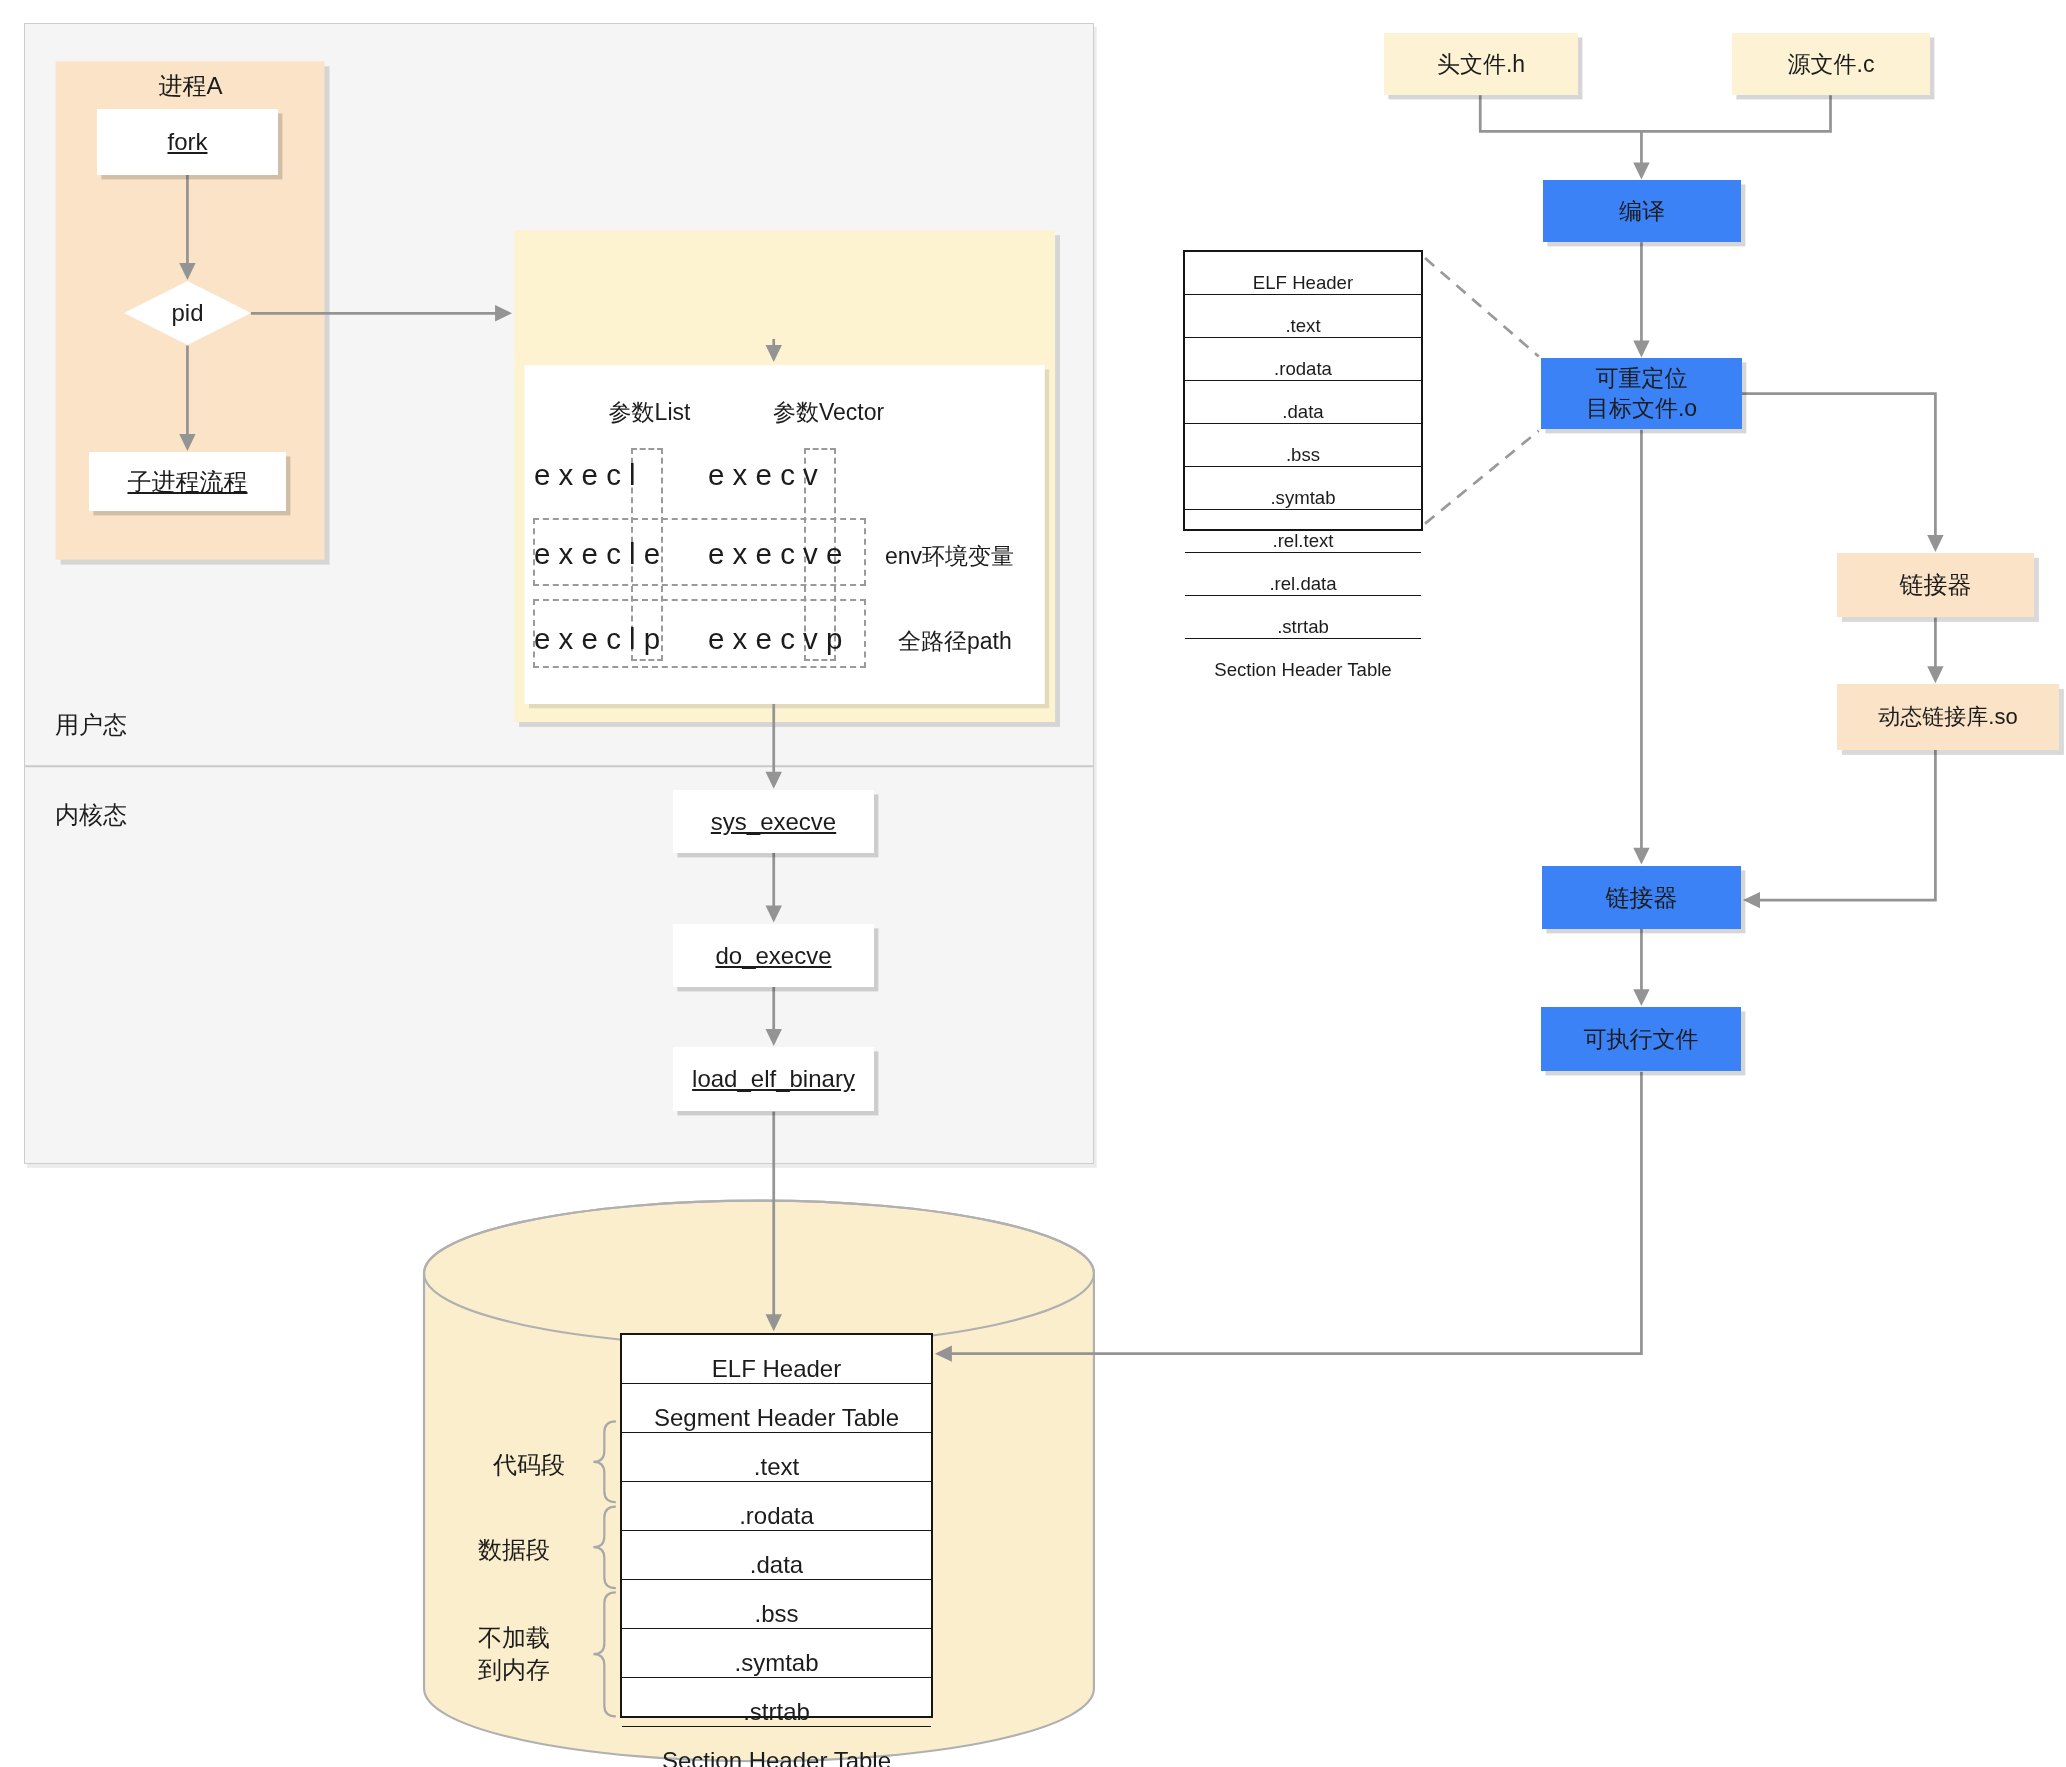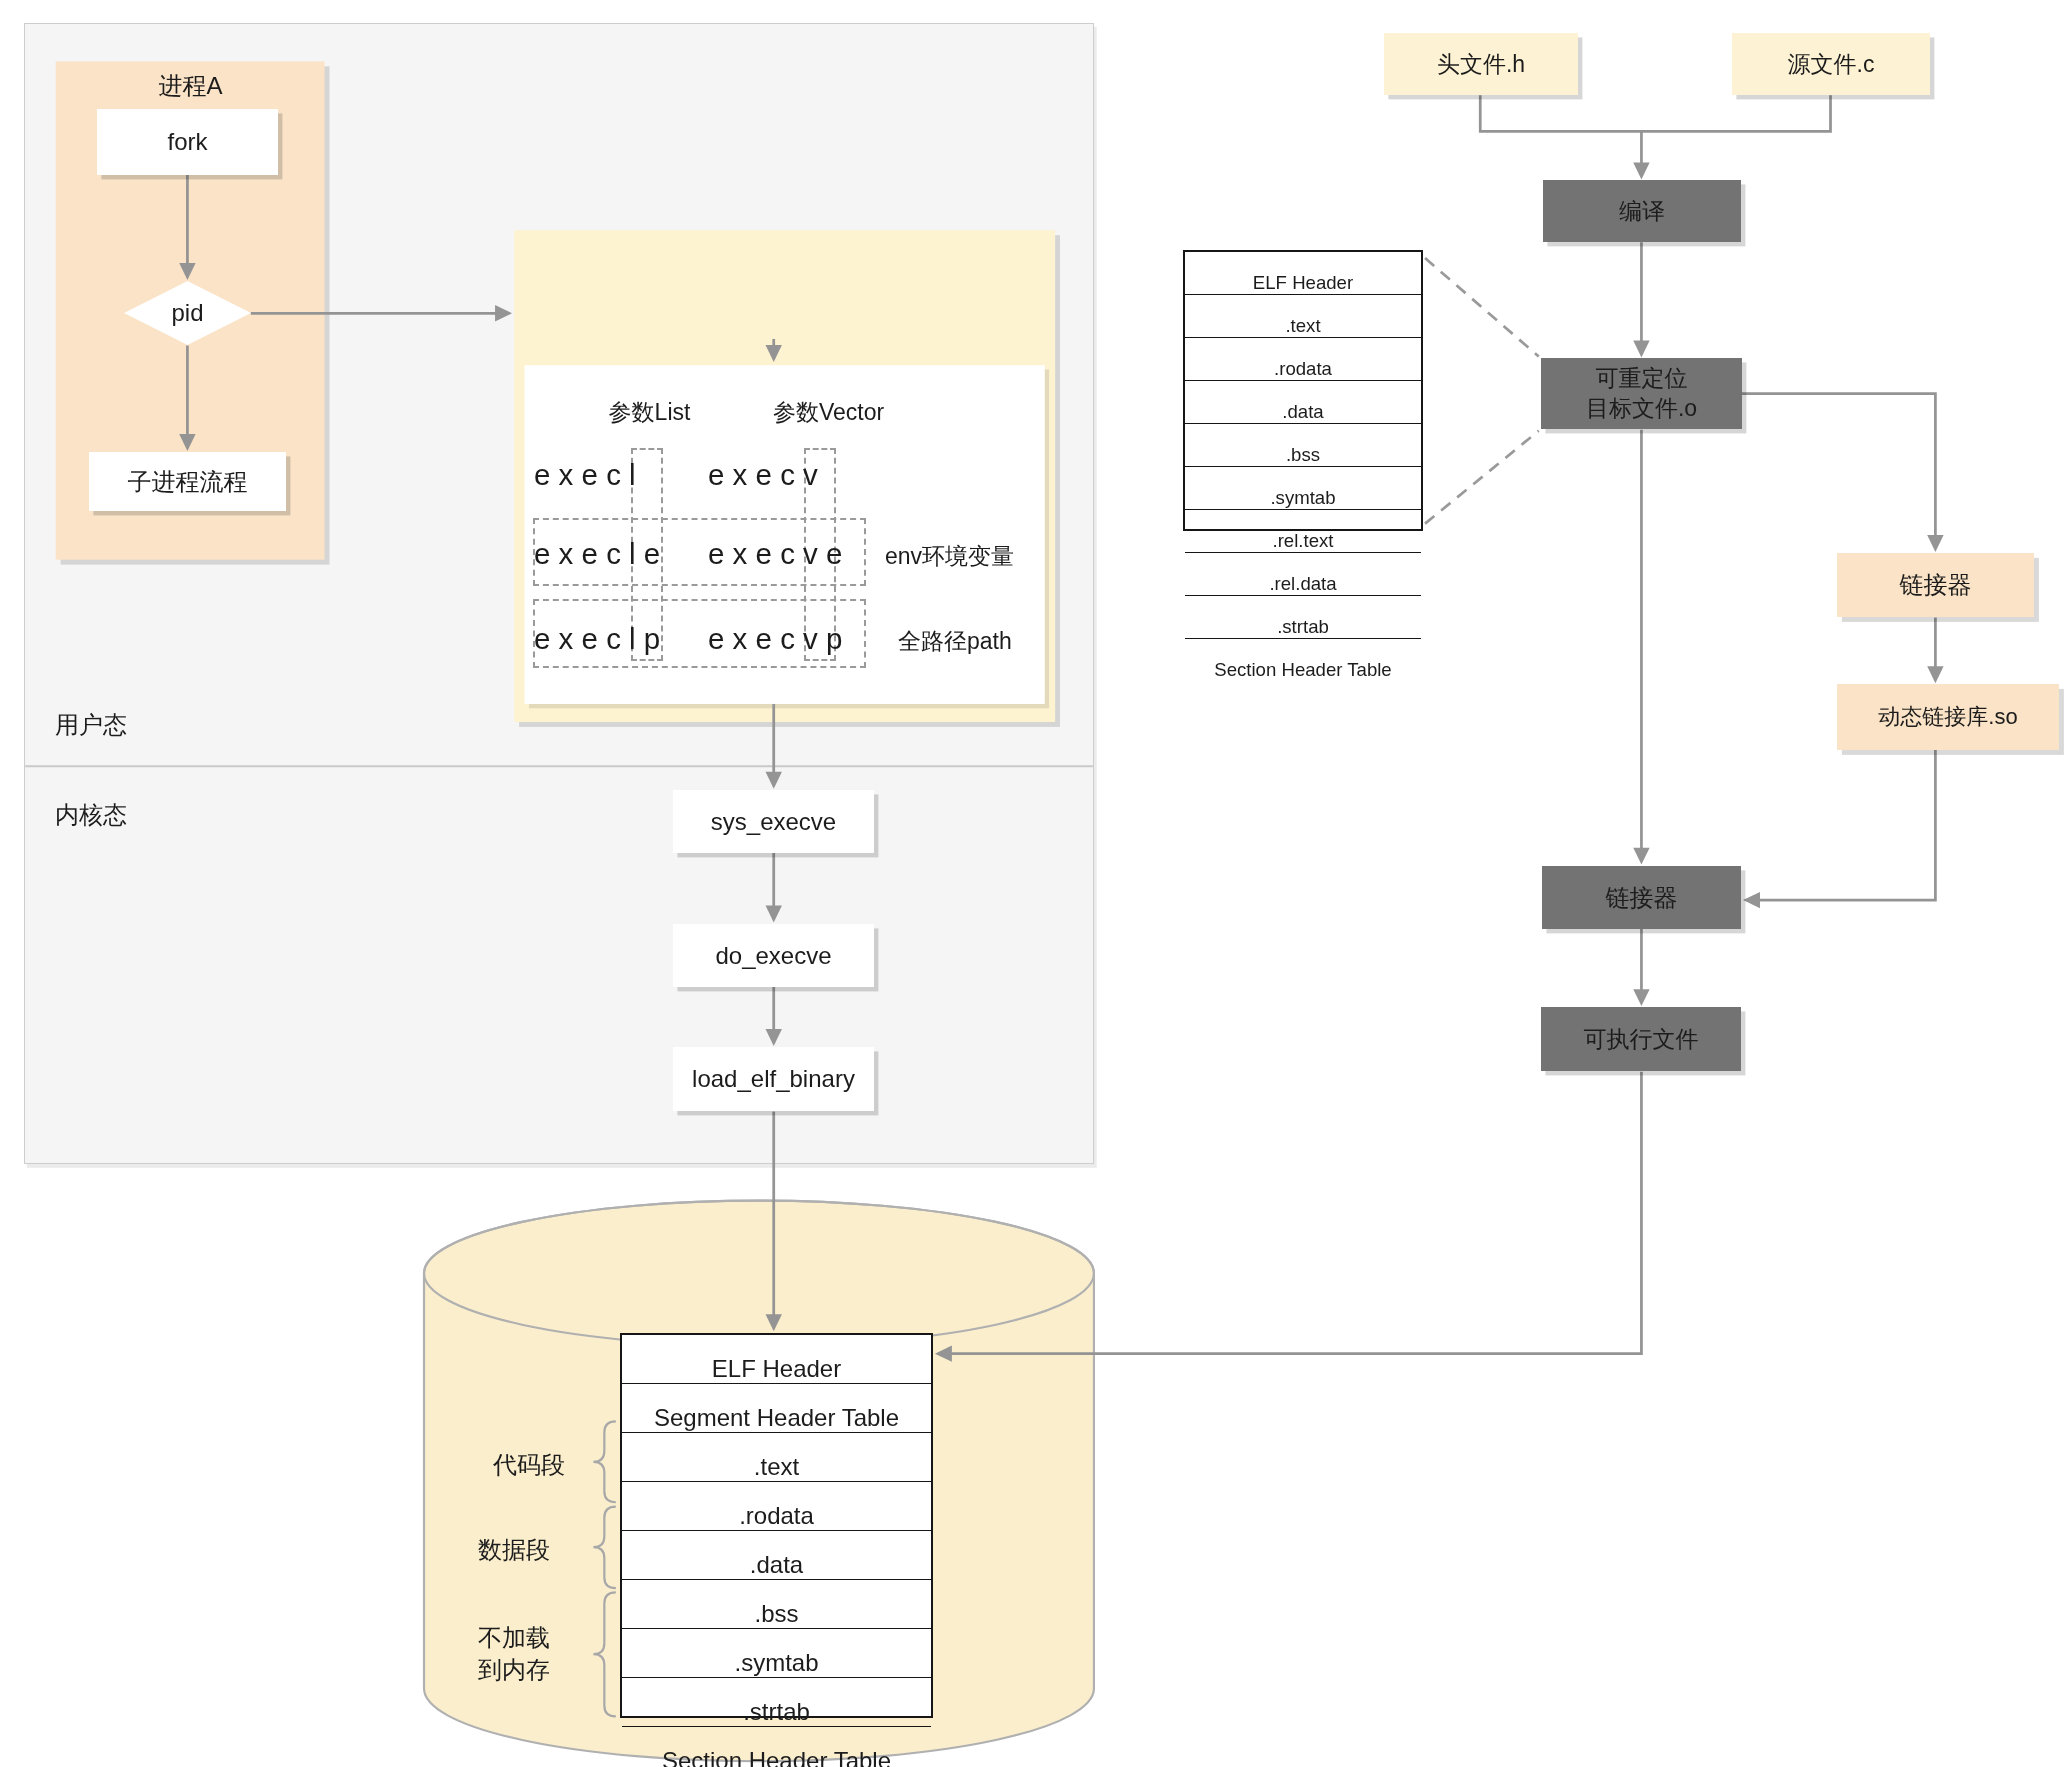--- a/index.html
+++ b/index.html
@@ -3,22 +3,22 @@
 <meta charset="utf-8">
 <style>
   html,body{margin:0;padding:0;background:#fff;}
   #canvas{position:relative;width:2066px;height:1768px;background:#ffffff;overflow:hidden;
           font-family:"Liberation Sans","DejaVu Sans",sans-serif;color:#1c1c1c;}
   #connector-layer{position:absolute;left:0;top:0;z-index:1;}
   .panel{position:absolute;z-index:0;background:#f5f5f6;border:1.6px solid #cdcdcd;
          box-shadow:2.7px 3.8px 0 rgba(0,0,0,.08);box-sizing:border-box;}
   .box{position:absolute;z-index:2;display:flex;align-items:center;justify-content:center;
        font-size:24px;text-align:center;box-sizing:border-box;}
-  .white{background:#ffffff;box-shadow:4.4px 4.4px 0 rgba(0,0,0,.16);}
-  .gray{background:#737373;box-shadow:4.4px 4.4px 0 rgba(0,0,0,.16);}
+  .white{background:#ffffff;box-shadow:4.4px 4.4px 0 rgba(0,0,0,.16);text-decoration:underline;}
+  .gray{background:#3b82f6;box-shadow:4.4px 4.4px 0 rgba(0,0,0,.16);}
   .peach{background:#fae3c6;box-shadow:4.9px 4.9px 0 rgba(0,0,0,.15);}
   .fileyellow{background:#fdf3d4;box-shadow:4.4px 4.4px 0 rgba(0,0,0,.16);}
   .diamond{position:absolute;z-index:2;background:#ffffff;display:flex;align-items:center;justify-content:center;
        font-size:24px;clip-path:polygon(50% 0,100% 50%,50% 100%,0 50%);
        filter:drop-shadow(3.8px 3.8px 0 rgba(0,0,0,.18));}
   .label{position:absolute;z-index:2;font-size:24px;}
   .small{font-size:23px;}
   .pre{white-space:pre-line;}
   .table{position:absolute;z-index:2;background:#fff;border:2.2px solid #161616;box-sizing:border-box;
          display:flex;flex-direction:column;}

